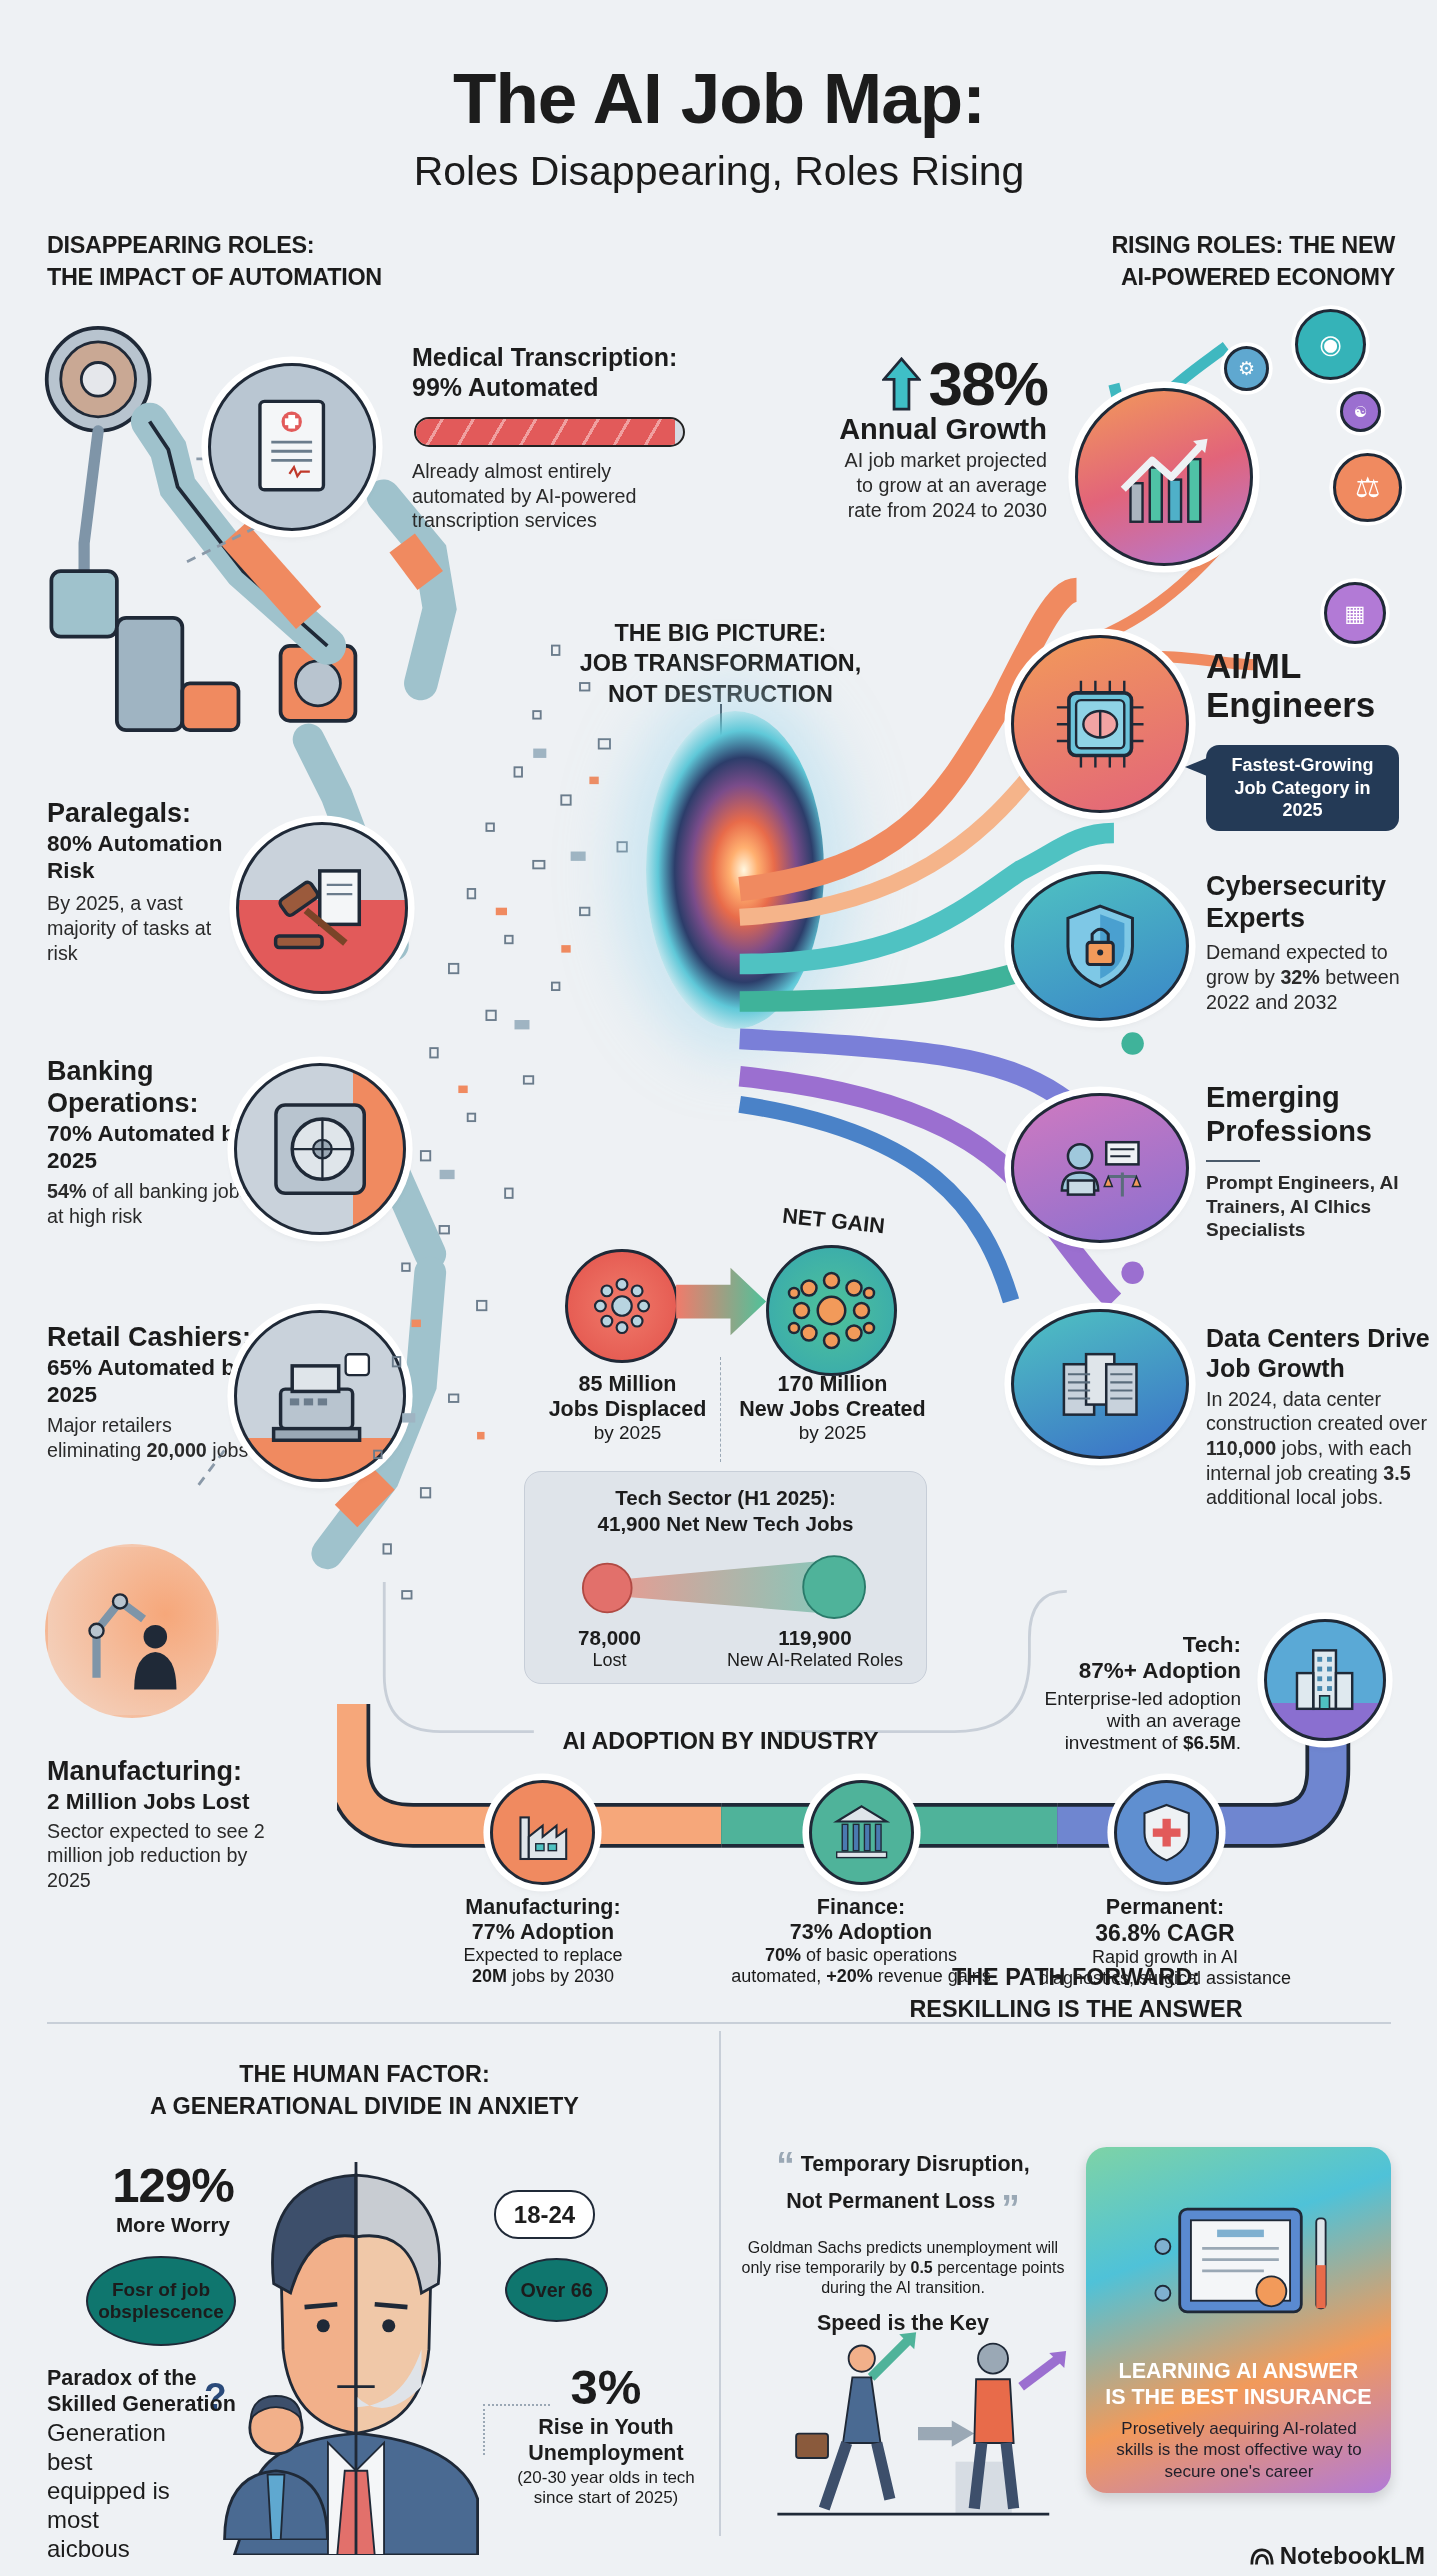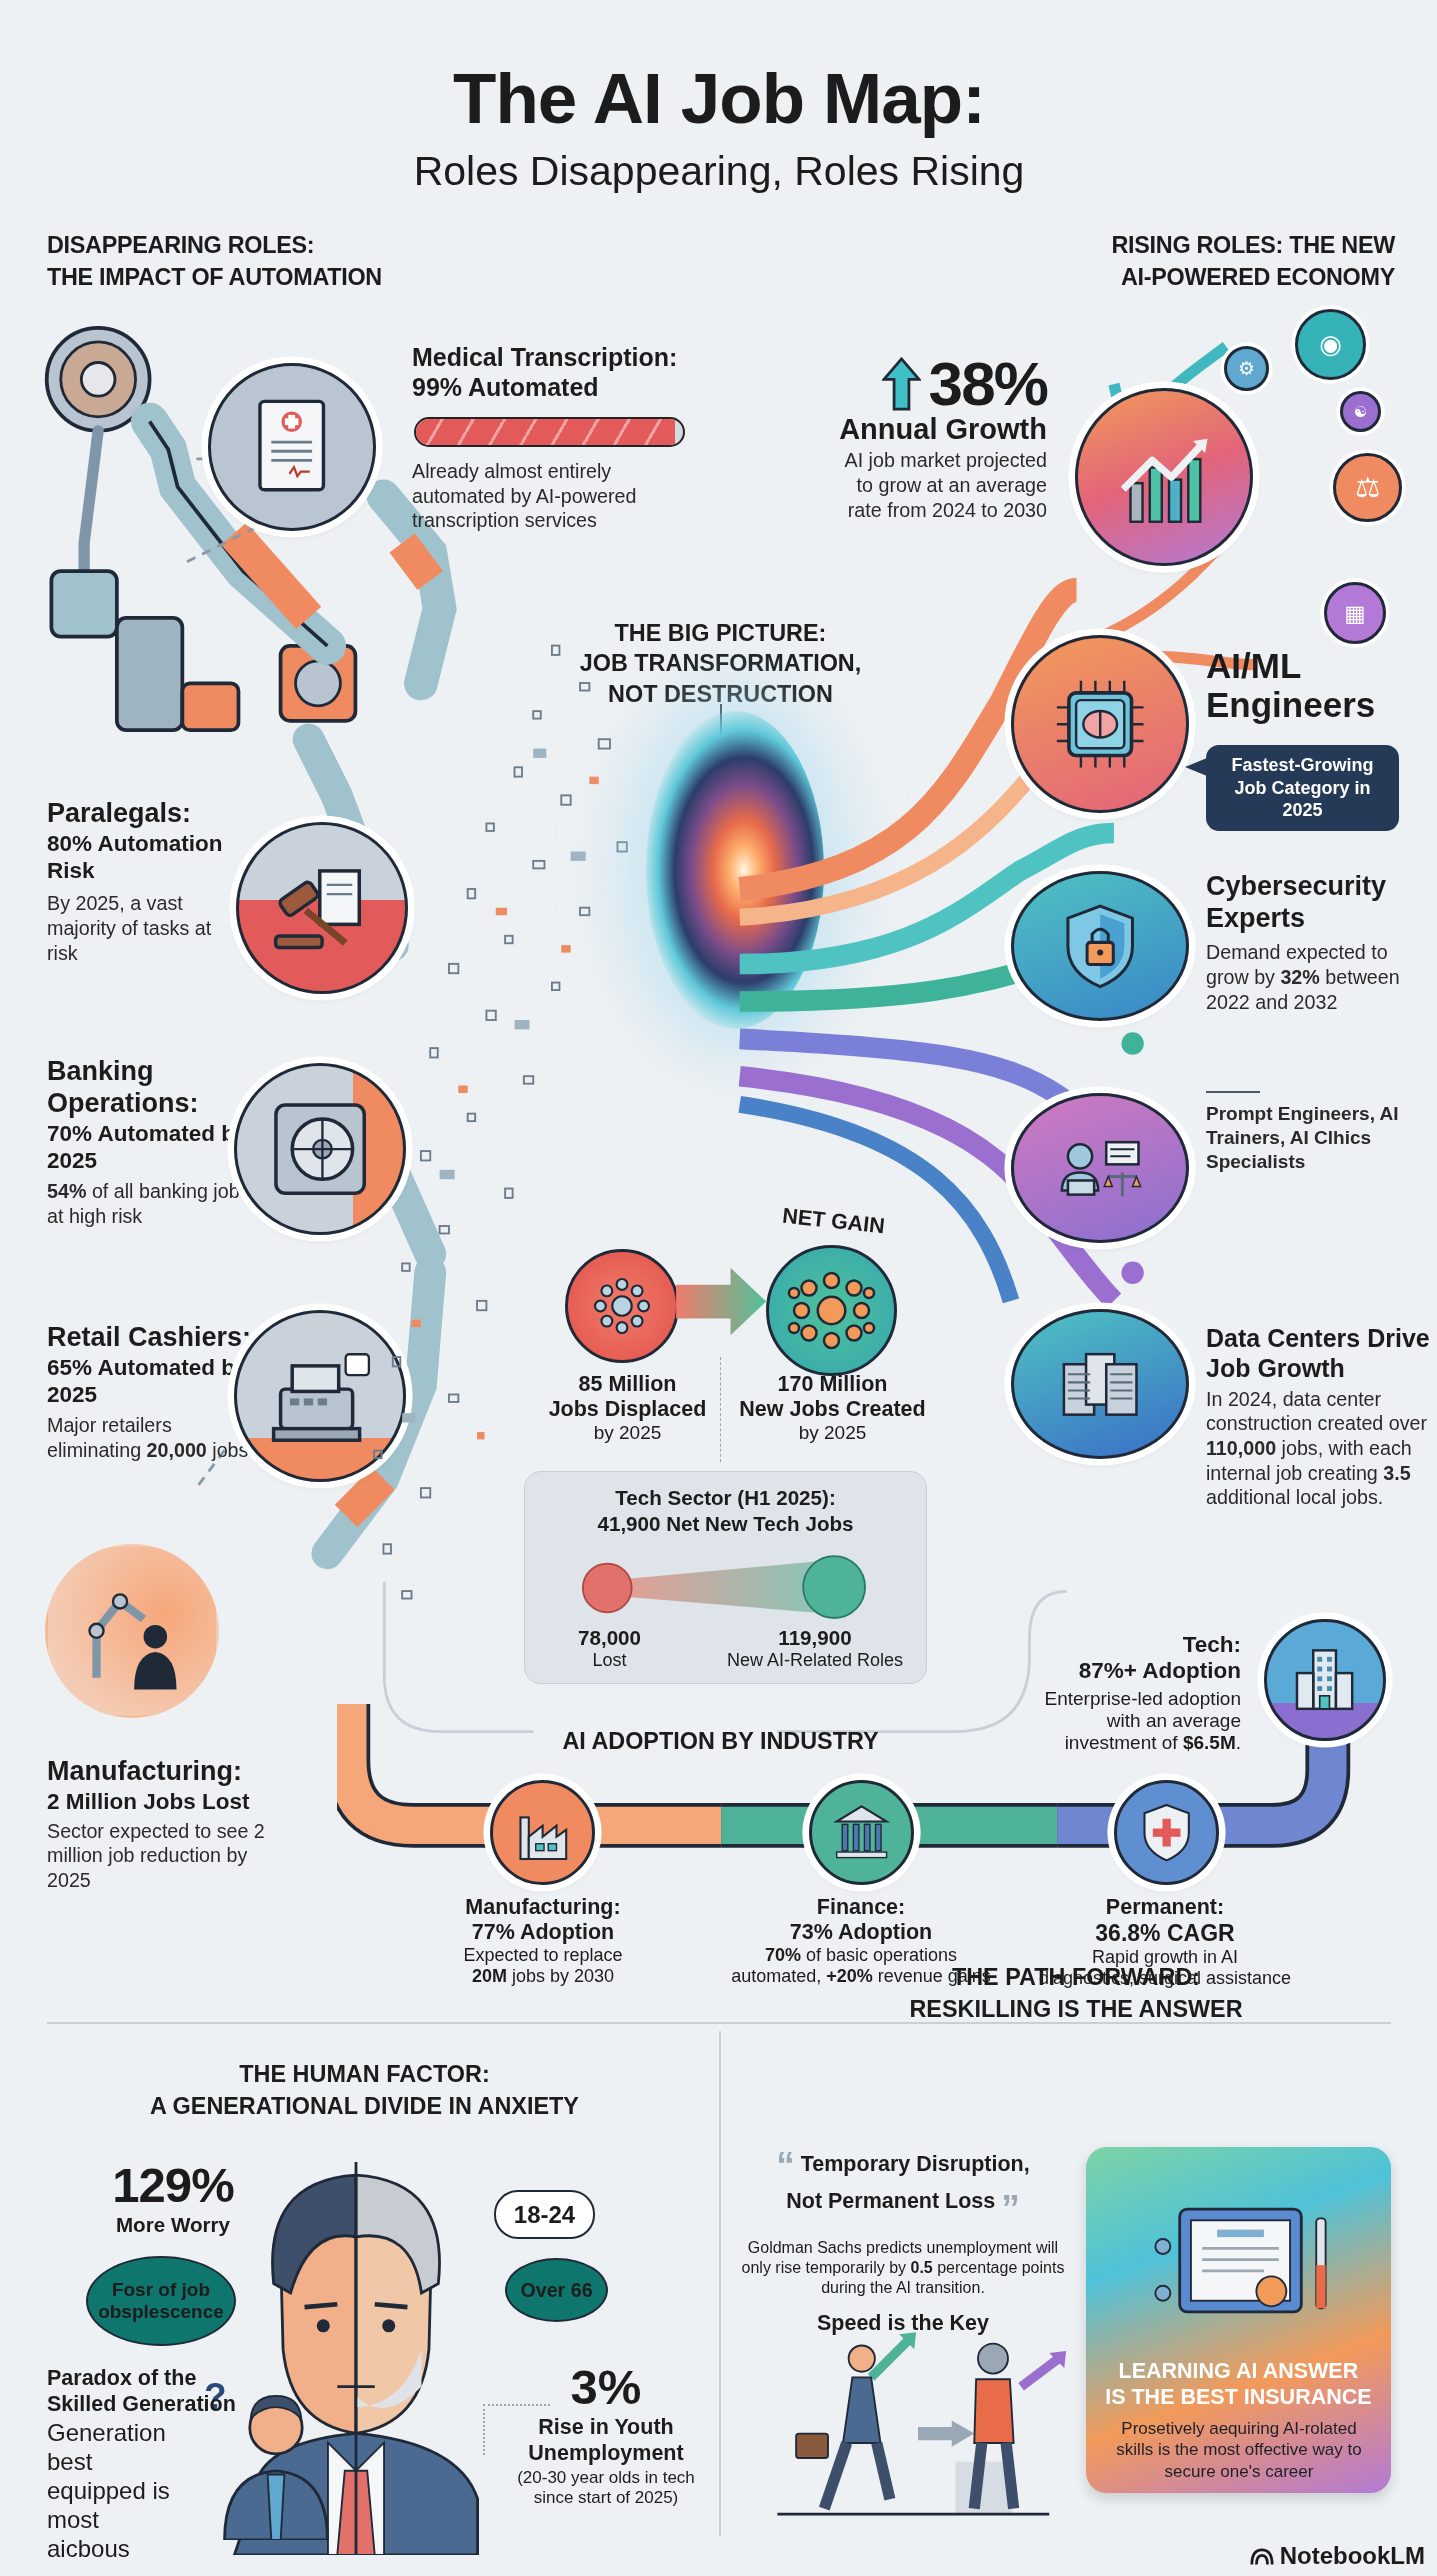--- a/index.html
+++ b/index.html
@@ -385,20 +385,21 @@
     <rect x="56" y="24" width="32" height="22" fill="#eef1f4" stroke="#1f2937" stroke-width="2.5"></rect>
     <line x1="60" y1="31" x2="84" y2="31" stroke="#1f2937" stroke-width="2"></line>
     <line x1="60" y1="38" x2="80" y2="38" stroke="#1f2937" stroke-width="2"></line>
     <line x1="72" y1="54" x2="72" y2="78" stroke="#5a6c7c" stroke-width="3"></line>
     <line x1="58" y1="58" x2="86" y2="58" stroke="#5a6c7c" stroke-width="3"></line>
     <path d="M54 68 L58 58 L62 68 Z" fill="#f29a5a" stroke="#1f2937" stroke-width="1.5"></path>
     <path d="M82 68 L86 58 L90 68 Z" fill="#f29a5a" stroke="#1f2937" stroke-width="1.5"></path>
   </svg>
 </div>
 <div class="abs" style="left:1206px; top:1080px; width:225px;">
+  <div class="role-title" style="font-size:29px;">Emerging Professions</div>
   <div style="width:54px; height:1.9px; background:#4a5a6a; margin:11.2px 0 9.4px;"></div>
   <div class="role-desc b" style="font-size:19px;">Prompt Engineers, AI Trainers, AI Clhics Specialists</div>
 </div>
 
 <div class="circ" style="left:1011px; top:1309px; width:178px; height:150px; background:linear-gradient(160deg,#4fc2c2,#3a6fc8);">
   <svg viewBox="0 0 100 100">
     <rect x="14" y="30" width="30" height="50" fill="#c8d2dc" stroke="#1f2937" stroke-width="2.5"></rect>
     <rect x="36" y="20" width="28" height="50" fill="#dfe5ea" stroke="#1f2937" stroke-width="2.5"></rect>
     <rect x="56" y="30" width="30" height="50" fill="#c8d2dc" stroke="#1f2937" stroke-width="2.5"></rect>
     <g stroke="#5a6c7c" stroke-width="2">

